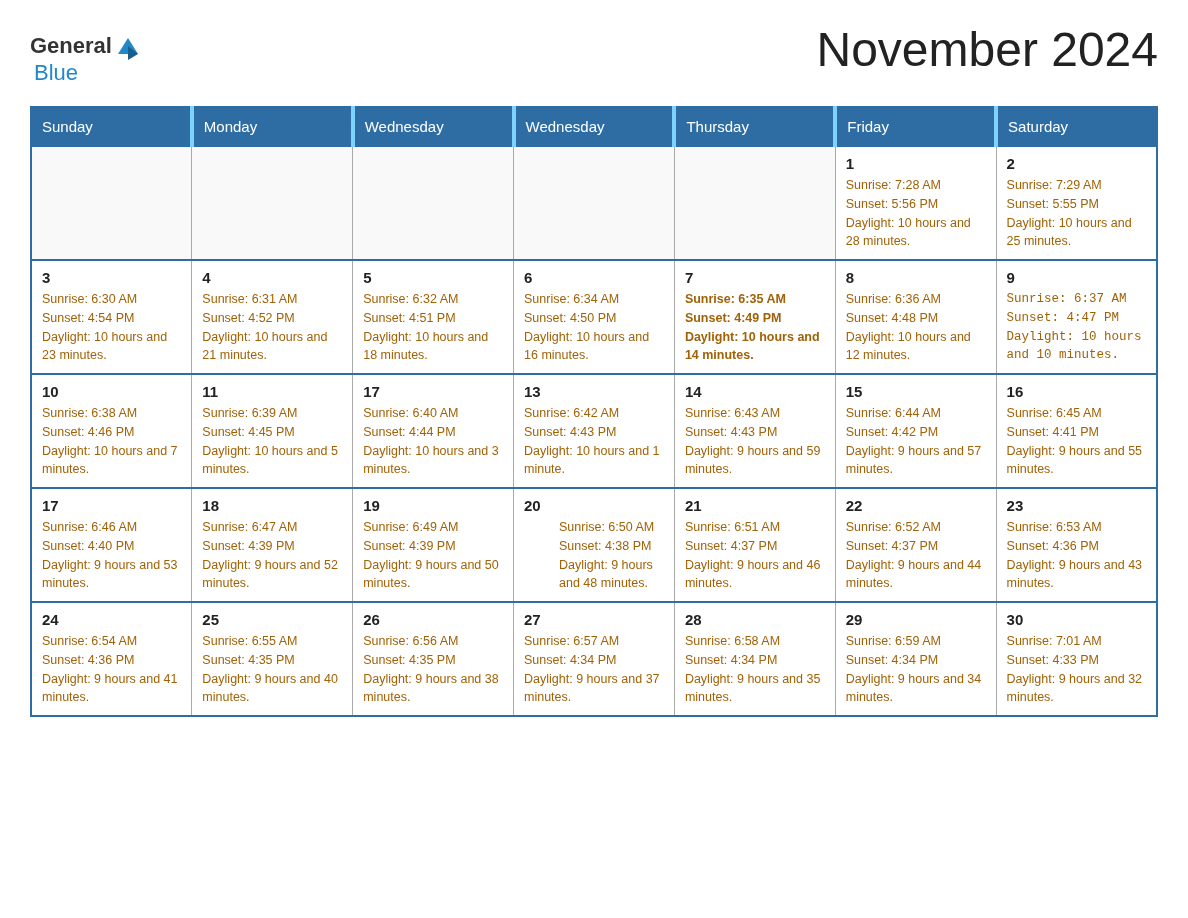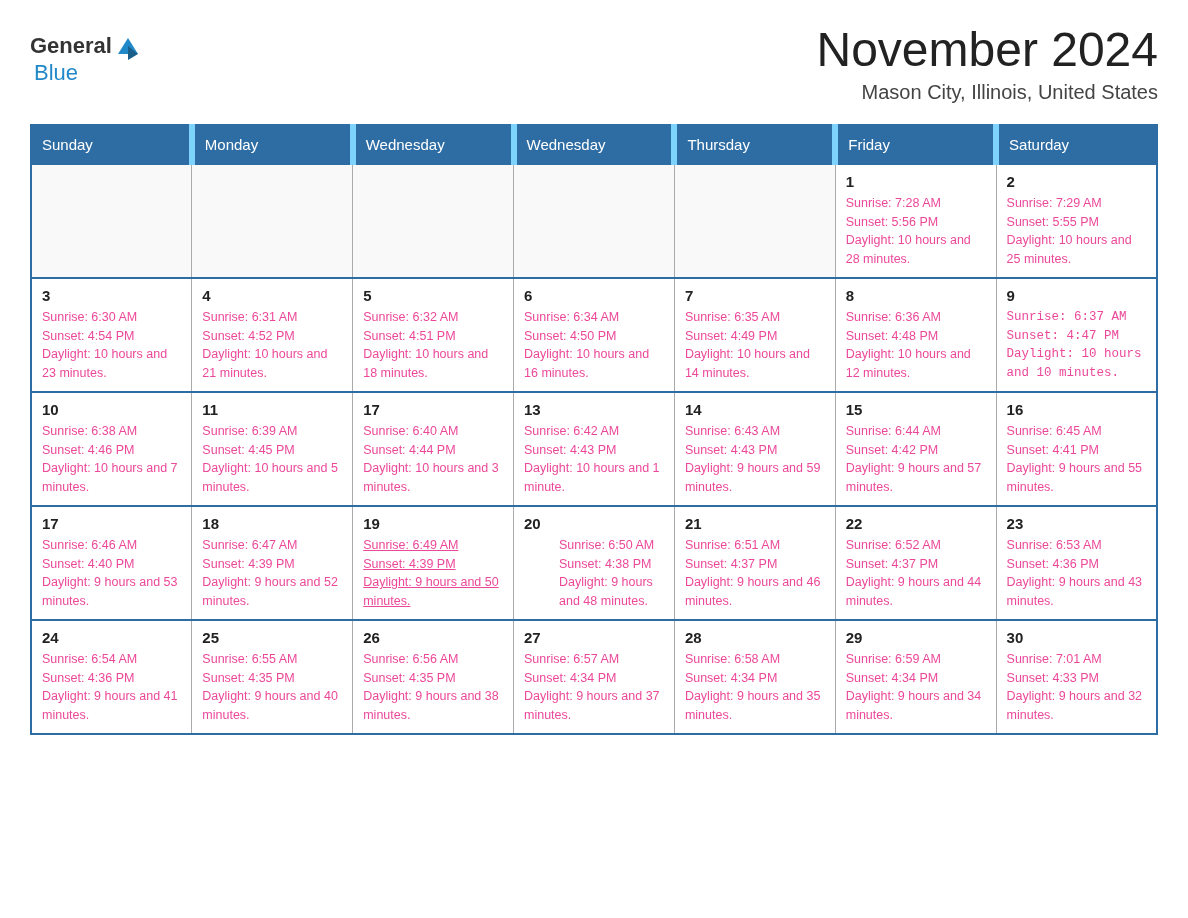--- a/index.html
+++ b/index.html
@@ -62,21 +62,21 @@
     }
     thead tr {
       background-color: #2e6da4;
     }
     thead th {
       color: #ffffff;
       font-size: 15px;
       font-weight: normal;
       padding: 10px 10px;
       text-align: left;
-      border-right: 6px solid #7dd3fc;
+      border-right: 4px solid #7dd3fc;
     }
     thead th:last-child {
       border-right: none;
     }
     tbody tr {
       border-top: 2px solid #2e6da4;
     }
     tbody td {
       vertical-align: top;
       padding: 8px 10px;
@@ -91,21 +91,21 @@
     }
     .day-number {
       font-size: 15px;
       font-weight: bold;
       color: #222222;
       display: block;
       margin-bottom: 4px;
     }
     .day-info {
       font-size: 12.5px;
-      color: #ec4899;
+      color: #a16207;
       line-height: 1.5;
     }
     .empty-cell {
       background: #f9f9f9;
     }
   </style>
 </head>
 <body>
 
 <div class="header-area">
@@ -114,21 +114,20 @@
       <span class="logo-text-general">General</span>
       <svg class="logo-icon" viewBox="0 0 28 28" xmlns="http://www.w3.org/2000/svg">
         <polygon points="4,22 14,6 24,22" fill="#2188c9"></polygon>
         <polygon points="14,14 24,22 14,28" fill="#1a5f8a"></polygon>
       </svg>
     </div>
     <span class="logo-text-blue" style="margin-left:4px;">Blue</span>
   </div>
   <div class="title-area">
     <div class="main-title">November 2024</div>
-    <div class="subtitle">Mason City, Illinois, United States</div>
   </div>
 </div>
 
 <table>
   <thead>
     <tr>
     <th>Sunday</th>
         <th>Monday</th>
         <th>Wednesday</th>
         <th>Wednesday</th>
@@ -177,21 +176,21 @@
 Daylight: 10 hours and 18 minutes.</div>
         </td>
         <td>
           <span class="day-number">6</span>
           <div class="day-info" style="white-space: pre-line;">Sunrise: 6:34 AM
 Sunset: 4:50 PM
 Daylight: 10 hours and 16 minutes.</div>
         </td>
         <td>
           <span class="day-number">7</span>
-          <div class="day-info" style="white-space: pre-line;">Sunrise: 6:35 AM
+          <div class="day-info" style="white-space: pre-line; font-weight: bold;">Sunrise: 6:35 AM
 Sunset: 4:49 PM
 Daylight: 10 hours and 14 minutes.</div>
         </td>
         <td>
           <span class="day-number">8</span>
           <div class="day-info" style="white-space: pre-line;">Sunrise: 6:36 AM
 Sunset: 4:48 PM
 Daylight: 10 hours and 12 minutes.</div>
         </td>
         <td>
@@ -253,21 +252,21 @@
 Daylight: 9 hours and 53 minutes.</div>
         </td>
         <td>
           <span class="day-number">18</span>
           <div class="day-info" style="white-space: pre-line;">Sunrise: 6:47 AM
 Sunset: 4:39 PM
 Daylight: 9 hours and 52 minutes.</div>
         </td>
         <td>
           <span class="day-number">19</span>
-          <div class="day-info" style="white-space: pre-line; text-decoration: underline;">Sunrise: 6:49 AM
+          <div class="day-info" style="white-space: pre-line;">Sunrise: 6:49 AM
 Sunset: 4:39 PM
 Daylight: 9 hours and 50 minutes.</div>
         </td>
         <td>
           <span class="day-number">20</span>
           <div class="day-info" style="white-space: pre-line; margin-left: 35px;">Sunrise: 6:50 AM
 Sunset: 4:38 PM
 Daylight: 9 hours and 48 minutes.</div>
         </td>
         <td>

